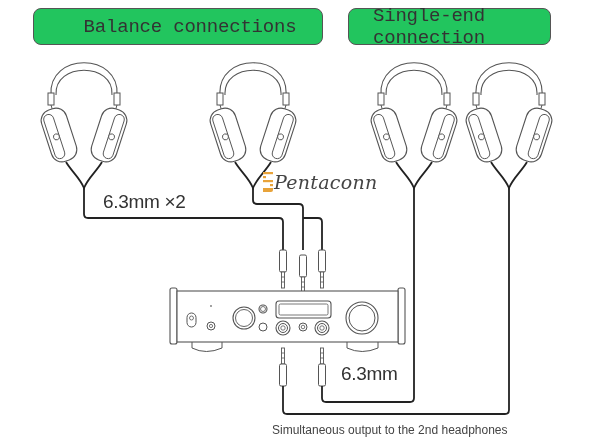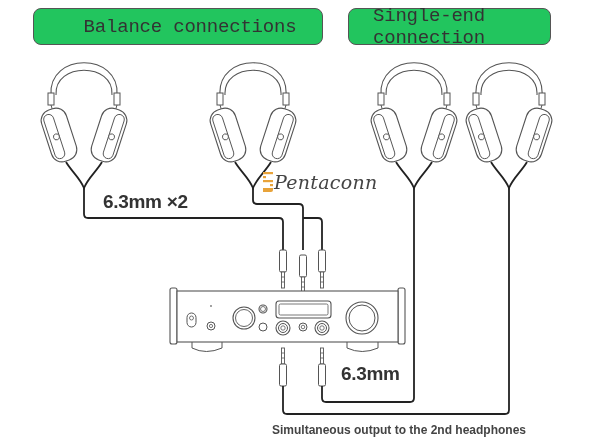--- a/index.html
+++ b/index.html
@@ -9,21 +9,21 @@
       border: 1.3px solid #555; border-radius: 8px;
       background: #22c55e; color: #333;
       font-family: Liberation Mono, monospace;
       font-size: 19px; display: flex; align-items: center; justify-content: center;
       letter-spacing: -0.2px;
       padding-left: 24px;
     }
     #box-balance { left: 33px; top: 8px; width: 290px; height: 37px; }
     #box-single { left: 348px; top: 8px; width: 203px; height: 37px; }
     svg#diagram { position: absolute; left: 0; top: 0; }
-    .txt { position: absolute; color: #333; font-family: "Liberation Sans", sans-serif; white-space: nowrap; font-weight: bold; }
+    .txt { position: absolute; color: #333; font-family: "Liberation Sans", sans-serif; white-space: nowrap; }
     #lbl-63x2 { left: 103px; top: 191px; font-size: 19px; letter-spacing: -0.3px; }
     #lbl-63 { left: 341px; top: 363px; font-size: 19px; letter-spacing: -0.3px; }
     #lbl-sim { left: 272px; top: 423px; font-size: 12px; color: #444; }
     #brand { position: absolute; left: 262px; top: 171px; display: flex; align-items: center; }
     #brand-name { font-family: "DejaVu Serif", serif; font-style: italic; font-size: 19px; color: #444; letter-spacing: 0.3px; }
   </style>
 </head>
 <body>
 
 <div id="box-balance" class="label-box">Balance connections</div>

